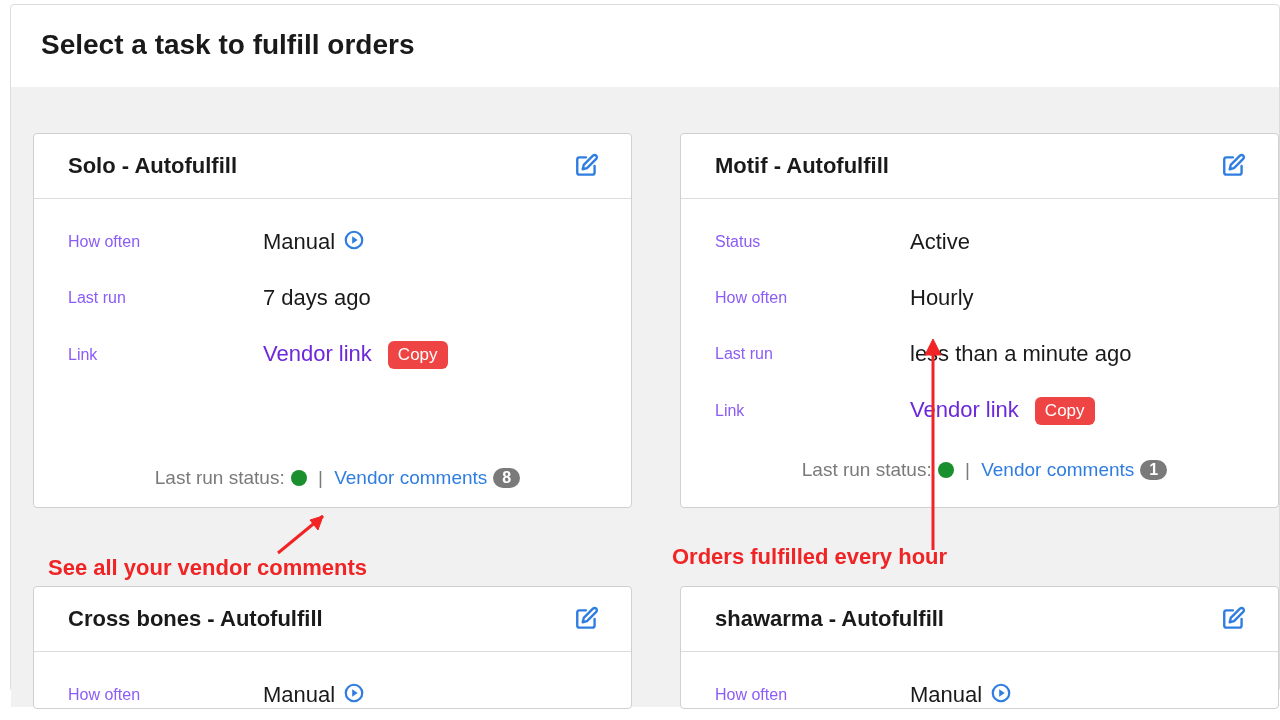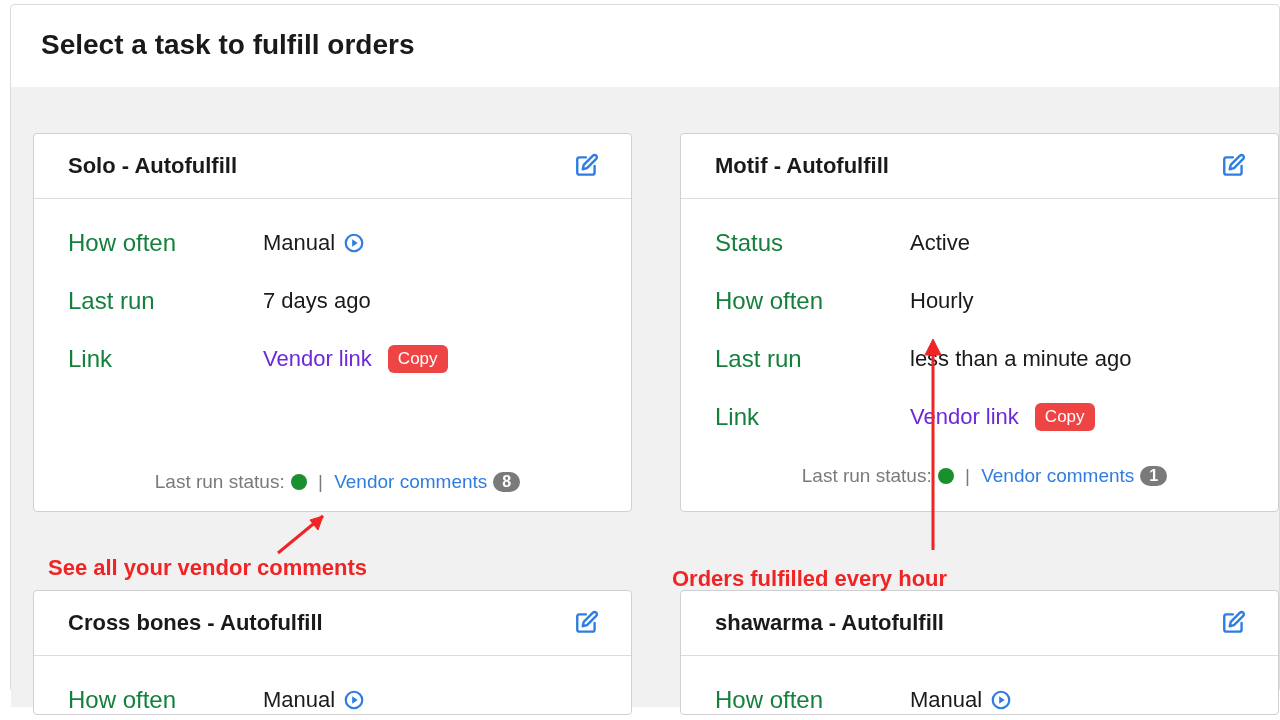--- a/index.html
+++ b/index.html
@@ -59,28 +59,27 @@
   .card-body {
     padding: 30px 34px 10px 34px;
   }
   .row {
     display: flex;
     align-items: center;
     margin-bottom: 30px;
   }
   .row .label {
     width: 195px;
-    font-size: 24px;
-    color: #15803d;
+    font-size: 16px;
+    color: #8b5cf6;
   }
   .row .value {
     font-size: 22px;
     color: #1a1a1a;
     display:flex;
-    align-items:center;
     gap:8px;
   }
   .status-active { color: #1a8f2d; }
   .play-icon { display:inline-flex; cursor:pointer; }
   .vendor-link { color: #6d28d9; font-size: 22px; cursor:pointer; }
   .copy-btn {
     background: #ef4444;
     color: #fff;
     border:none;
     border-radius: 6px;
@@ -268,21 +267,21 @@
             </div>
           </div>
         </div>
       </div>
     </div>
 
   </div>
 </div>
 
 <div class="annot" style="left:48px; top:555px;">See all your vendor comments</div>
-<div class="annot" style="left:672px; top:566px;">Orders fulfilled every hour</div>
+<div class="annot" style="left:672px; top:544px;">Orders fulfilled every hour</div>
 
 <svg class="arrow" style="left:268px; top:508px;" width="70" height="50">
   <line x1="10" y1="45" x2="55" y2="8" stroke="#f02424" stroke-width="3"></line>
   <polygon points="55,8 42,12 50,22" fill="#f02424"></polygon>
 </svg>
 <svg class="arrow" style="left:918px; top:335px;" width="30" height="220">
   <line x1="15" y1="215" x2="15" y2="12" stroke="#f02424" stroke-width="3"></line>
   <polygon points="15,4 7,20 23,20" fill="#f02424"></polygon>
 </svg>
 

